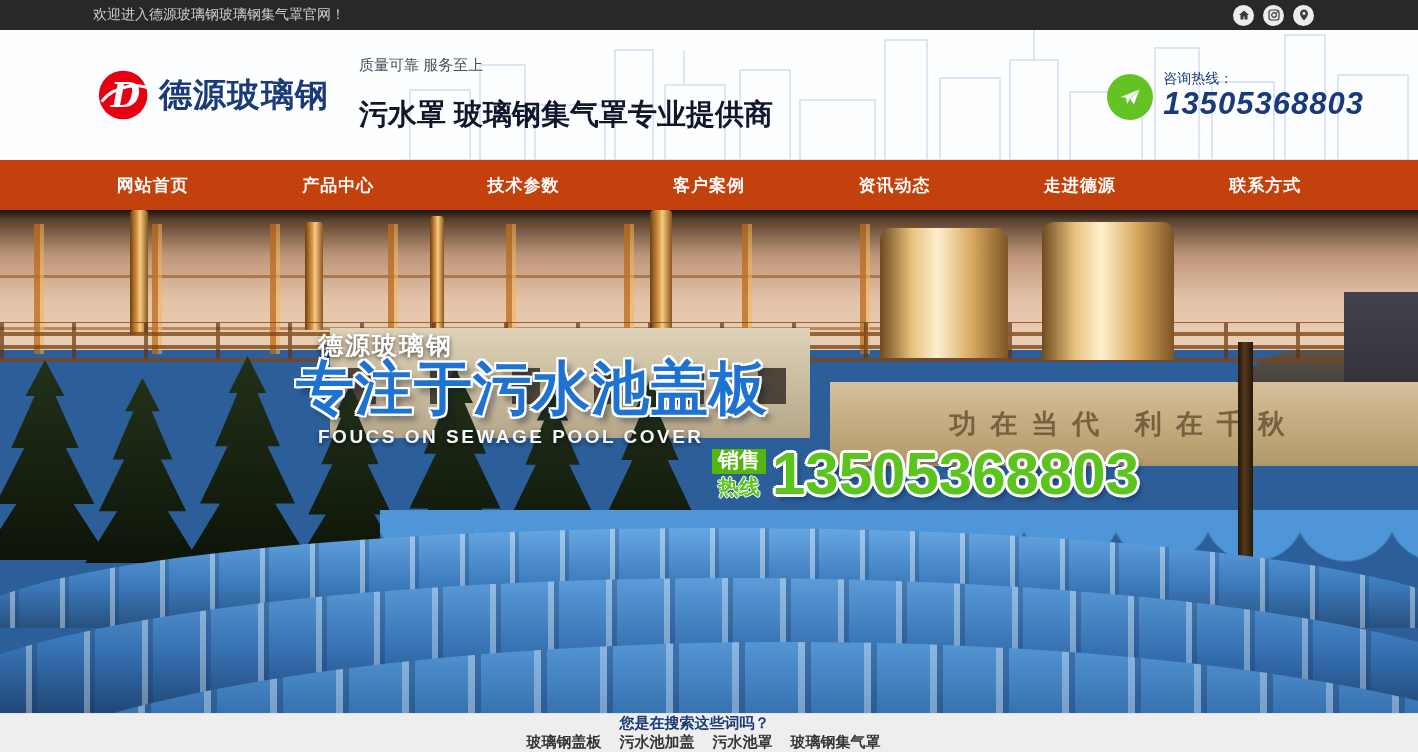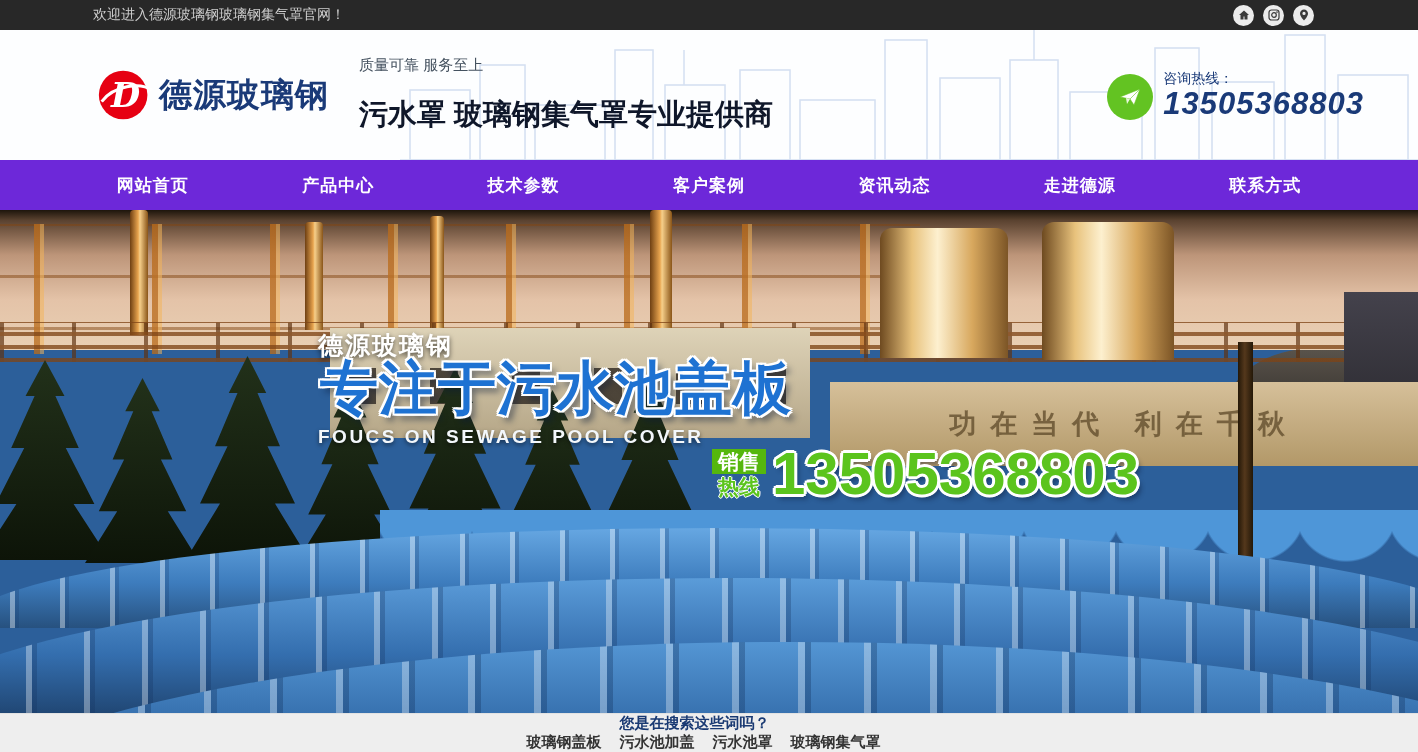--- a/index.html
+++ b/index.html
@@ -28,21 +28,21 @@
   .slogan-big { font-size:29px; font-weight:bold; color:#0f172a; }
   .hotline { margin-left:auto; margin-right:54px; display:flex; align-items:flex-end; }
   .plane-circle { width:46px; height:46px; border-radius:50%; background:#63c322;
                   display:flex; align-items:center; justify-content:center; }
   .hotline-text { margin-left:10px; }
   .hotline-label { font-size:14px; color:#1a3a78; }
   .hotline-number { font-size:31px; font-weight:bold; font-style:italic; color:#1a3a78;
                     letter-spacing:1px; line-height:1.05; }
 
   
-  .nav { height:50px; background:#6d28d9; display:flex; align-items:center;
+  .nav { height:50px; background:#c2410c; display:flex; align-items:center;
          justify-content:space-around; padding:0 60px; }
   .nav a { color:#fff; font-size:17px; font-weight:bold; text-decoration:none;
            letter-spacing:1px; padding:0 10px; cursor:pointer; }
 
   
   .hero { position:relative; height:503px; overflow:hidden; background:#2c5f9a; }
   .hero * { position:absolute; }
   .sky { left:0; top:0; width:100%; height:140px; z-index:1;
          background:linear-gradient(180deg,#1d150c 0,#59412f 10px,#bd9579 45px,#e4c3a8 90px,#e9d0b4 140px); }
   .towers-left { left:0; top:14px; width:920px; height:130px; z-index:2; opacity:.9;
@@ -101,34 +101,34 @@
        repeating-linear-gradient(90deg, rgba(255,255,255,.34) 0 6px, rgba(20,50,95,.3) 6px 11px, transparent 11px 58px),
        linear-gradient(180deg,#5b9cd9 0,#346eae 55%,#1f4470 100%); }
   .row3 { left:-60px;  top:432px; width:1700px; height:180px;
      background-image:
        repeating-linear-gradient(90deg, rgba(255,255,255,.32) 0 7px, rgba(15,45,88,.32) 7px 13px, transparent 13px 66px),
        linear-gradient(180deg,#5496d4 0,#2d64a2 55%,#1a3a62 100%); }
 
   
   .hero-brand { left:318px; top:119px; z-index:6; color:#fff; font-size:25px;
                 font-weight:bold; letter-spacing:2px; text-shadow:0 2px 5px rgba(0,0,0,.65); }
-  .hero-headline { left:320px; top:140px; z-index:6; font-size:58px; font-weight:900;
+  .hero-headline { left:296px; top:140px; z-index:6; font-size:58px; font-weight:900;
      color:#1e72d2; letter-spacing:1px; white-space:nowrap;
      text-shadow:-2px 0 0 #fff,2px 0 0 #fff,0 -2px 0 #fff,0 2px 0 #fff,
                  -2px -2px 0 #fff,2px 2px 0 #fff,-2px 2px 0 #fff,2px -2px 0 #fff,
                  5px 6px 6px rgba(10,25,55,.5); }
   .hero-sub { left:318px; top:216px; z-index:6; color:#f3f7fb; font-size:19px;
               font-weight:bold; letter-spacing:2.5px; text-shadow:0 2px 4px rgba(0,0,0,.55); }
   .hero-chip { left:318px; top:246px; z-index:6; height:38px; line-height:38px;
                background:#55b70d; color:#fff; font-size:22px; font-weight:bold;
                padding:0 18px; letter-spacing:1px; cursor:pointer; }
   .sales { left:712px; top:234px; z-index:6; display:flex; align-items:center; }
   .sales-badge { position:static; width:54px; text-align:center; font-weight:bold;
                  font-size:21px; line-height:1.2; }
-  .sales-badge .l1 { position:static; display:block; background:#55b70d; color:#fff; }
+  .sales-badge .l1 { position:static; display:block; background:#55b70d; color:#fff;font-family:Liberation Mono, monospace; }
   .sales-badge .l2 { position:static; display:block; color:#5bc41d;
      text-shadow:-1px 0 0 #fff,1px 0 0 #fff,0 -1px 0 #fff,0 1px 0 #fff; }
   .sales-number { position:static; font-size:60px; font-weight:800; color:#5bc41d;
      letter-spacing:0px; line-height:1; margin-left:6px; white-space:nowrap;
      text-shadow:-3px 0 0 #fff,3px 0 0 #fff,0 -3px 0 #fff,0 3px 0 #fff,
                  -2px -2px 0 #fff,2px 2px 0 #fff,-2px 2px 0 #fff,2px -2px 0 #fff,
                  4px 5px 5px rgba(10,25,55,.45); }
 
   
   .bottombar { height:39px; background:#eeeeee; display:flex; align-items:center;

